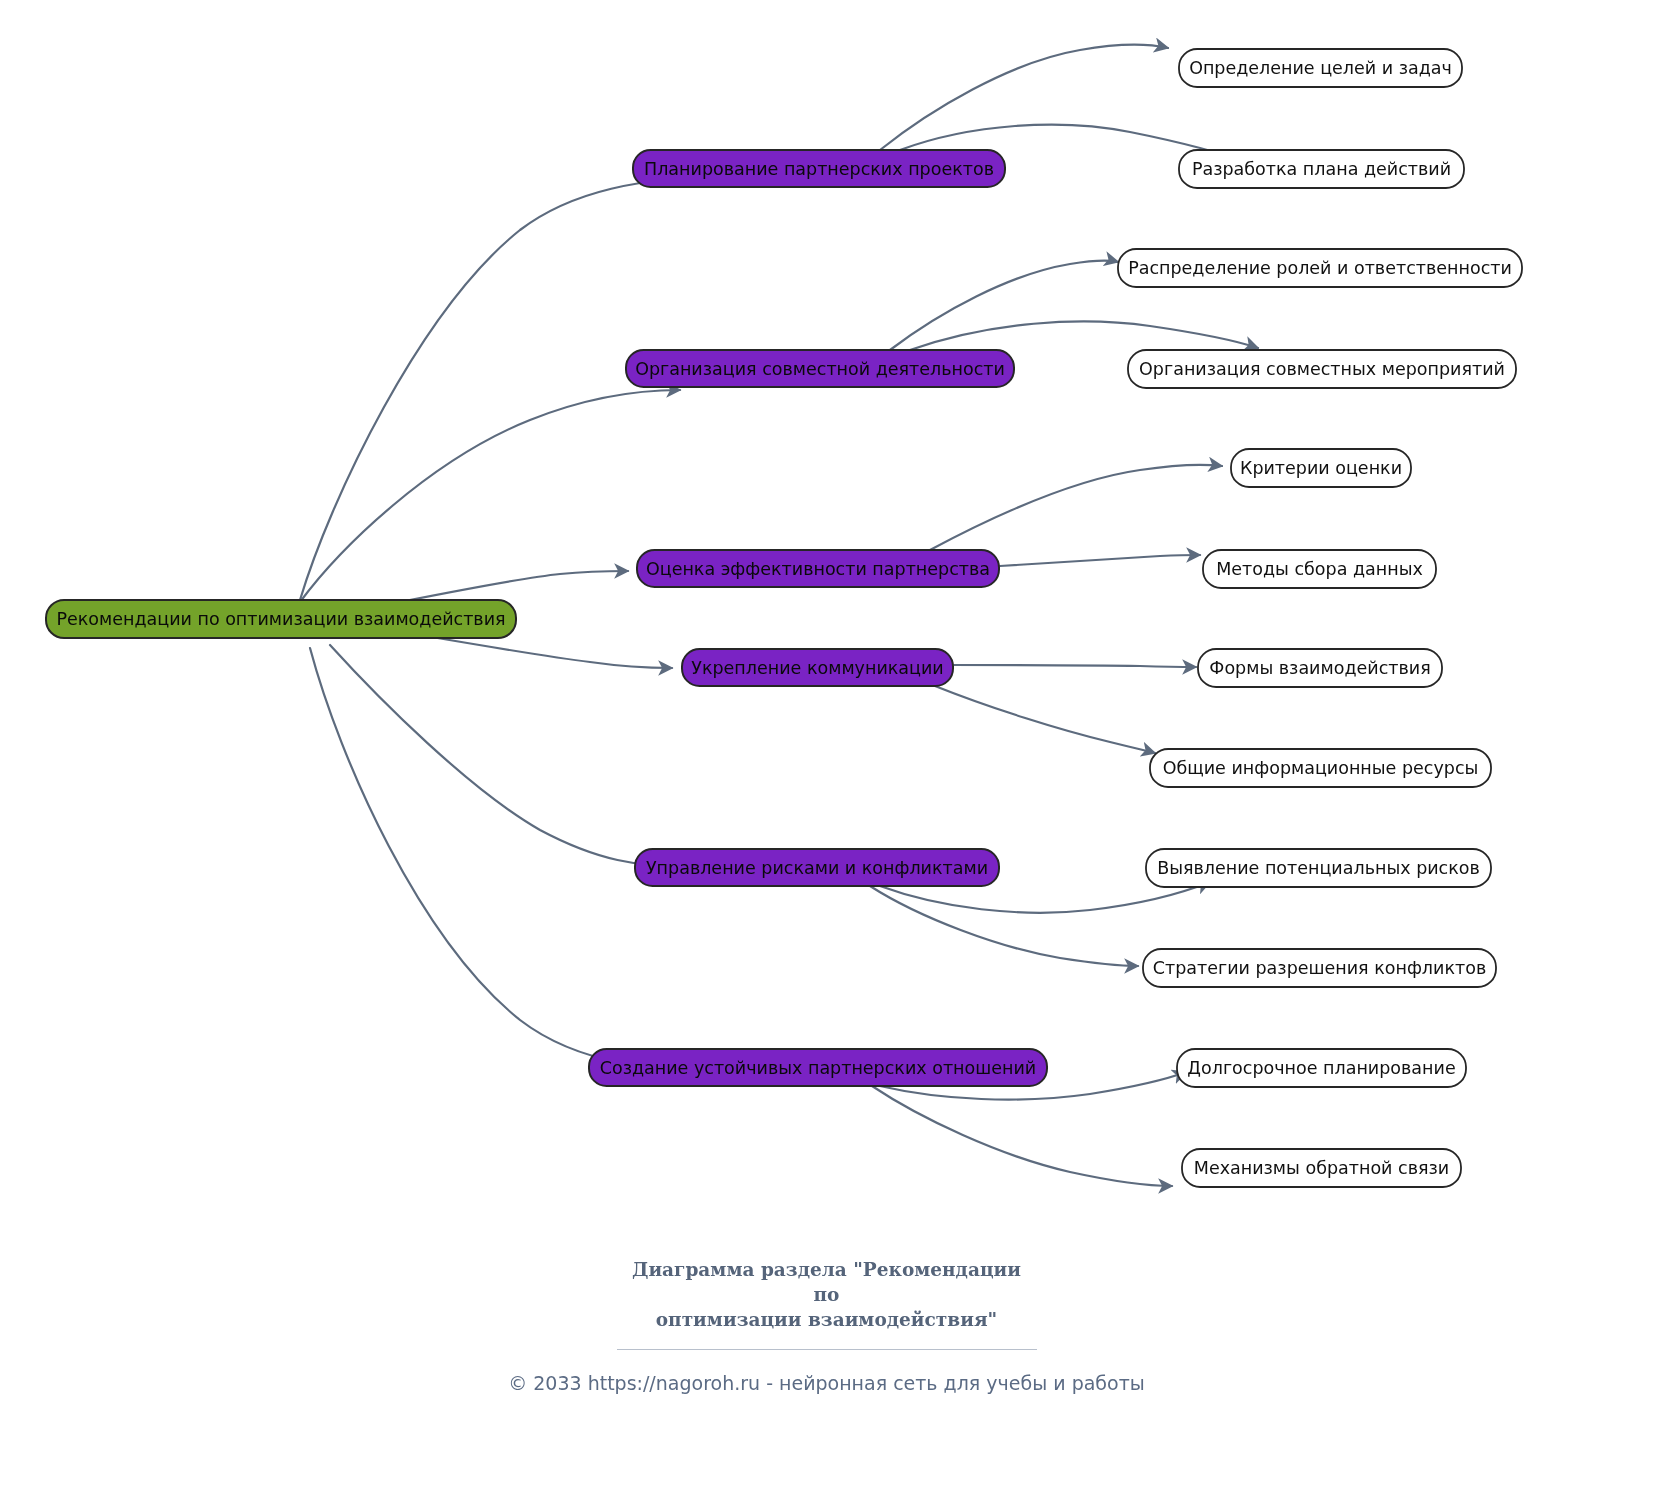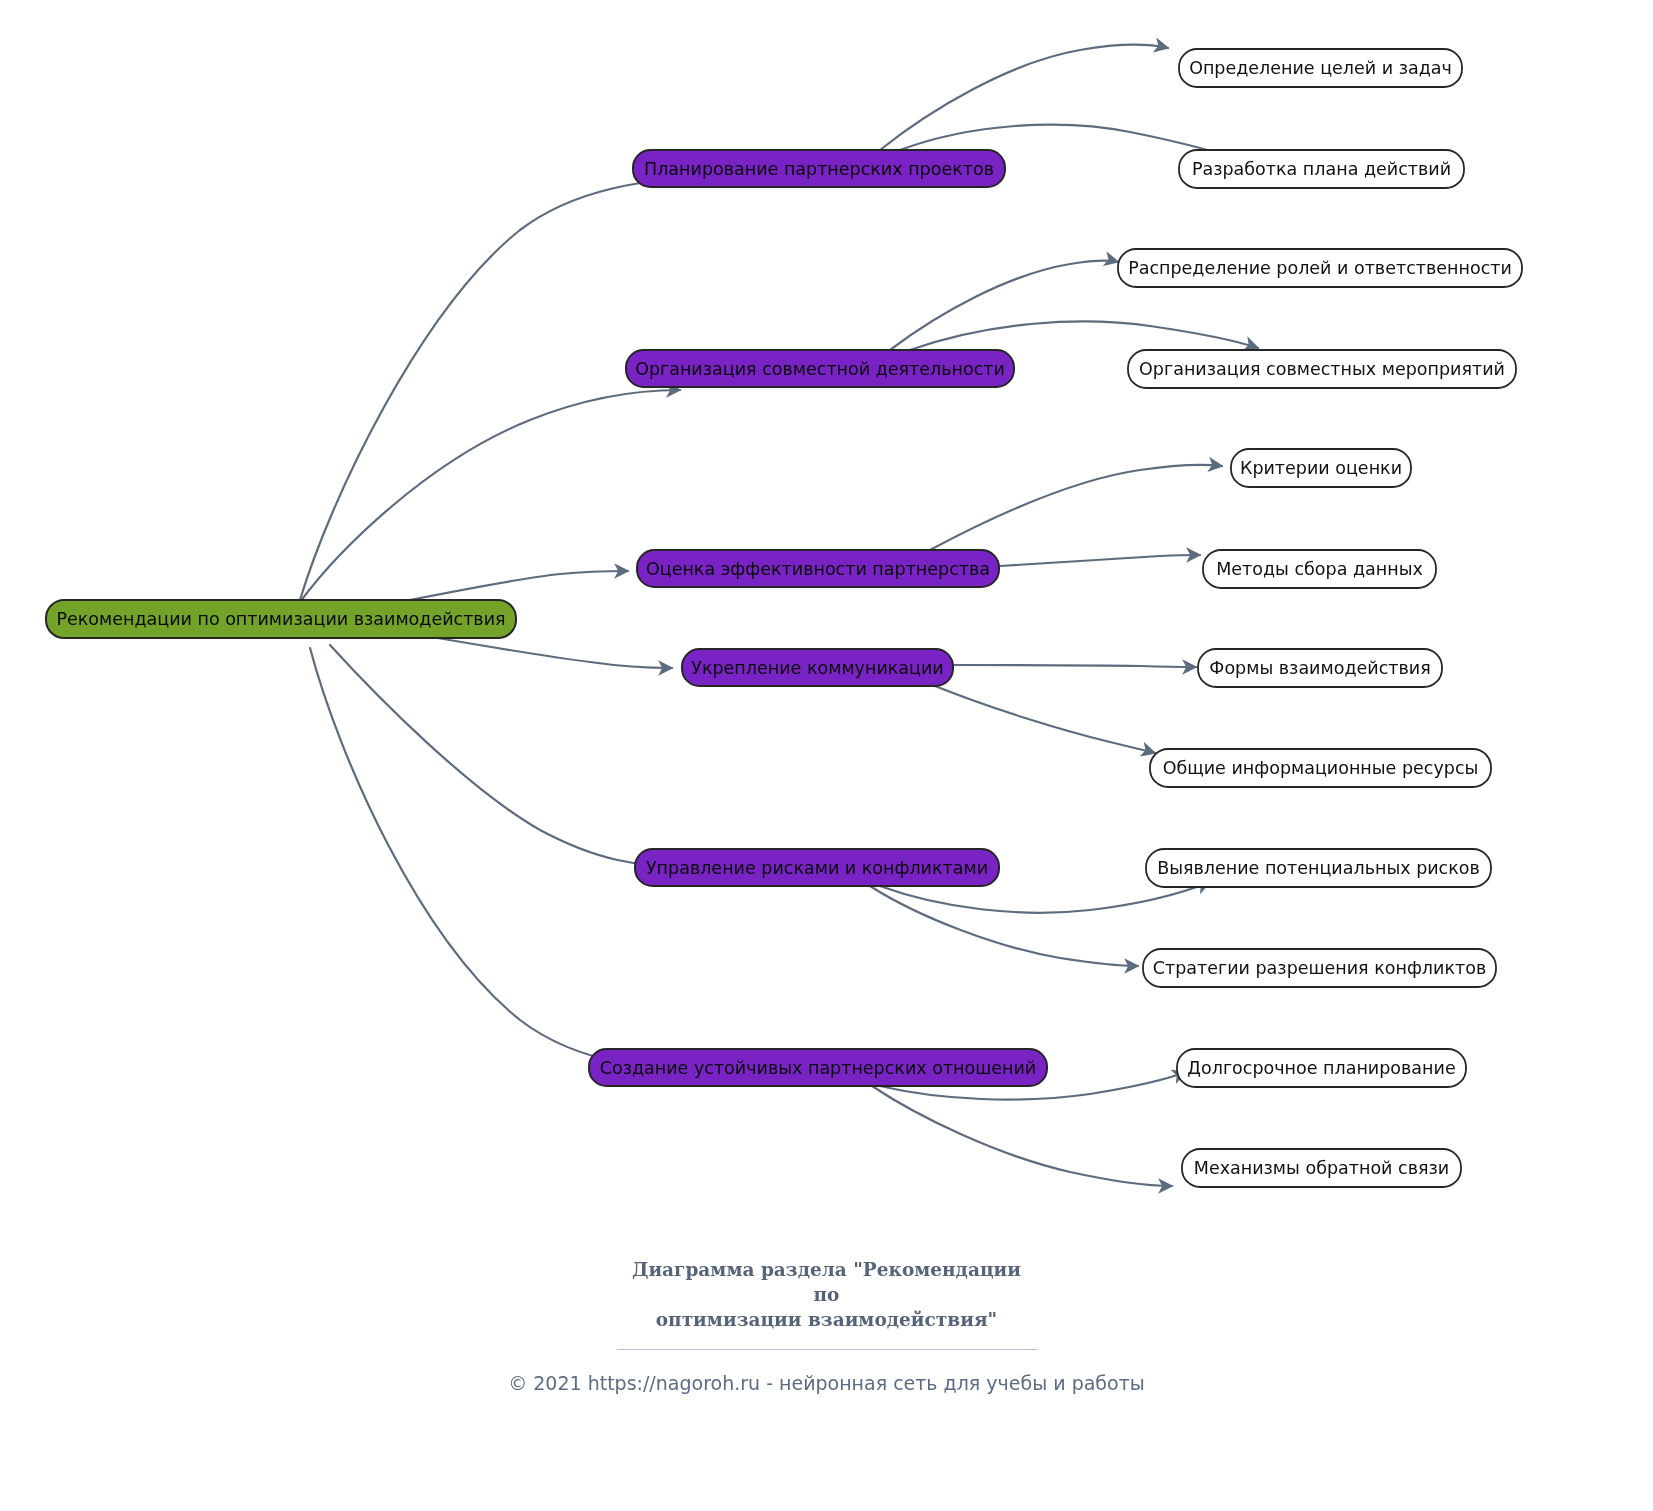--- a/index.html
+++ b/index.html
@@ -197,15 +197,15 @@
         </g>
       </g>
   </svg>
 
   <div class="caption-block">
     <div class="caption-title">
       <div>Диаграмма раздела "Рекомендации по</div>
       <div>оптимизации взаимодействия"</div>
     </div>
     <div class="caption-rule"></div>
-    <div class="caption-copyright">© 2021 https://nagoroh.ru - нейронная сеть для учебы и работы</div>
+    <div class="caption-copyright">© 2033 https://nagoroh.ru - нейронная сеть для учебы и работы</div>
   </div>
 </div>
 
 </body></html>

